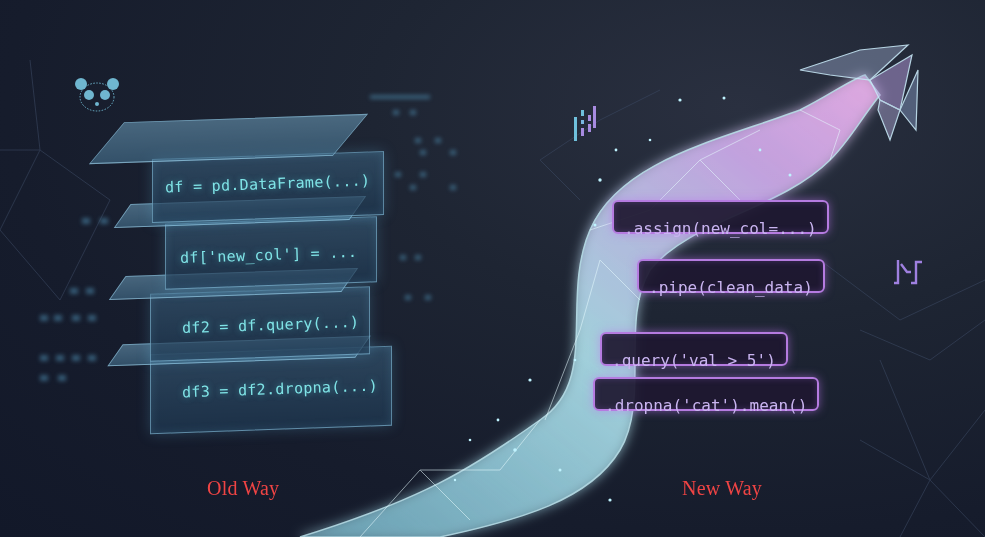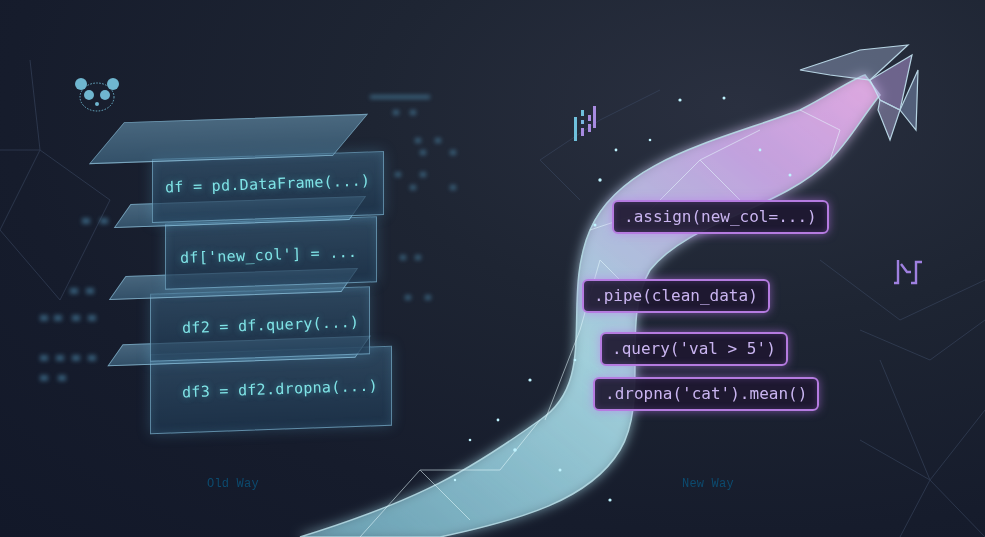--- a/index.html
+++ b/index.html
@@ -29,27 +29,27 @@
     text-shadow: 0 0 6px rgba(90,220,230,0.5);
     white-space: nowrap;
   }
 
   
   .pill {
     position: absolute; height: 34px; box-sizing: border-box;
     border: 2px solid #b57be0; border-radius: 6px;
     background: rgba(30, 24, 48, 0.93);
     box-shadow: 0 0 10px rgba(190,120,240,0.55), inset 0 0 6px rgba(170,110,230,0.25);
-    color: #c9b4f0; font-size: 16px; line-height: 30px; padding: 0 10px;
+    color: #c9b4f0; font-size: 16px; line-height: 30px; padding: 12px 10px;
     white-space: nowrap;
   }
 
   .caption {
-    position: absolute; font-family: Liberation Mono, monospace;
-    font-size: 12px; color: #0c4a6e; letter-spacing: 0.2px;
+    position: absolute; font-family: Liberation Serif, serif;
+    font-size: 20px; color: #ef4444; letter-spacing: 0.2px;
   }
 </style>
 </head>
 <body>
 
 <div class="scene">
 
   <svg class="bg-svg" viewBox="0 0 985 537">
     <defs>
       <linearGradient id="streamGrad" x1="0" y1="1" x2="1" y2="0">
@@ -193,21 +193,21 @@
     <div class="slab-top" style="left:125px;top:200px;width:228px;height:22px;transform:skewX(-35deg) skewY(-2deg);"></div>
     <div class="slab-code" style="left:180px;top:246px;transform:rotate(-2deg);">df['new_col'] = ...</div>
 
     <div class="slab" style="left:152px;top:155px;width:230px;height:62px;transform:skewY(-2deg);"></div>
     <div class="slab-top" style="left:110px;top:118px;width:235px;height:40px;transform:skewX(-40deg) skewY(-2deg);"></div>
     <div class="slab-code" style="left:165px;top:175px;transform:rotate(-2deg);">df = pd.DataFrame(...)</div>
   </div>
 
   <div>
     <div class="pill" style="left:612px;top:200px;">.assign(new_col=...)</div>
-    <div class="pill" style="left:582px;top:259px;margin-top:20px;">.pipe(clean_data)</div>
+    <div class="pill" style="left:637px;top:259px;">.pipe(clean_data)</div>
     <div class="pill" style="left:600px;top:332px;">.query('val &gt; 5')</div>
     <div class="pill" style="left:593px;top:377px;">.dropna('cat').mean()</div>
   </div>
 
   <div class="caption" style="left:207px;top:477px;">Old Way</div>
   <div class="caption" style="left:682px;top:477px;text-align:right;">New Way</div>
 
 </div>
 
 </body></html>

